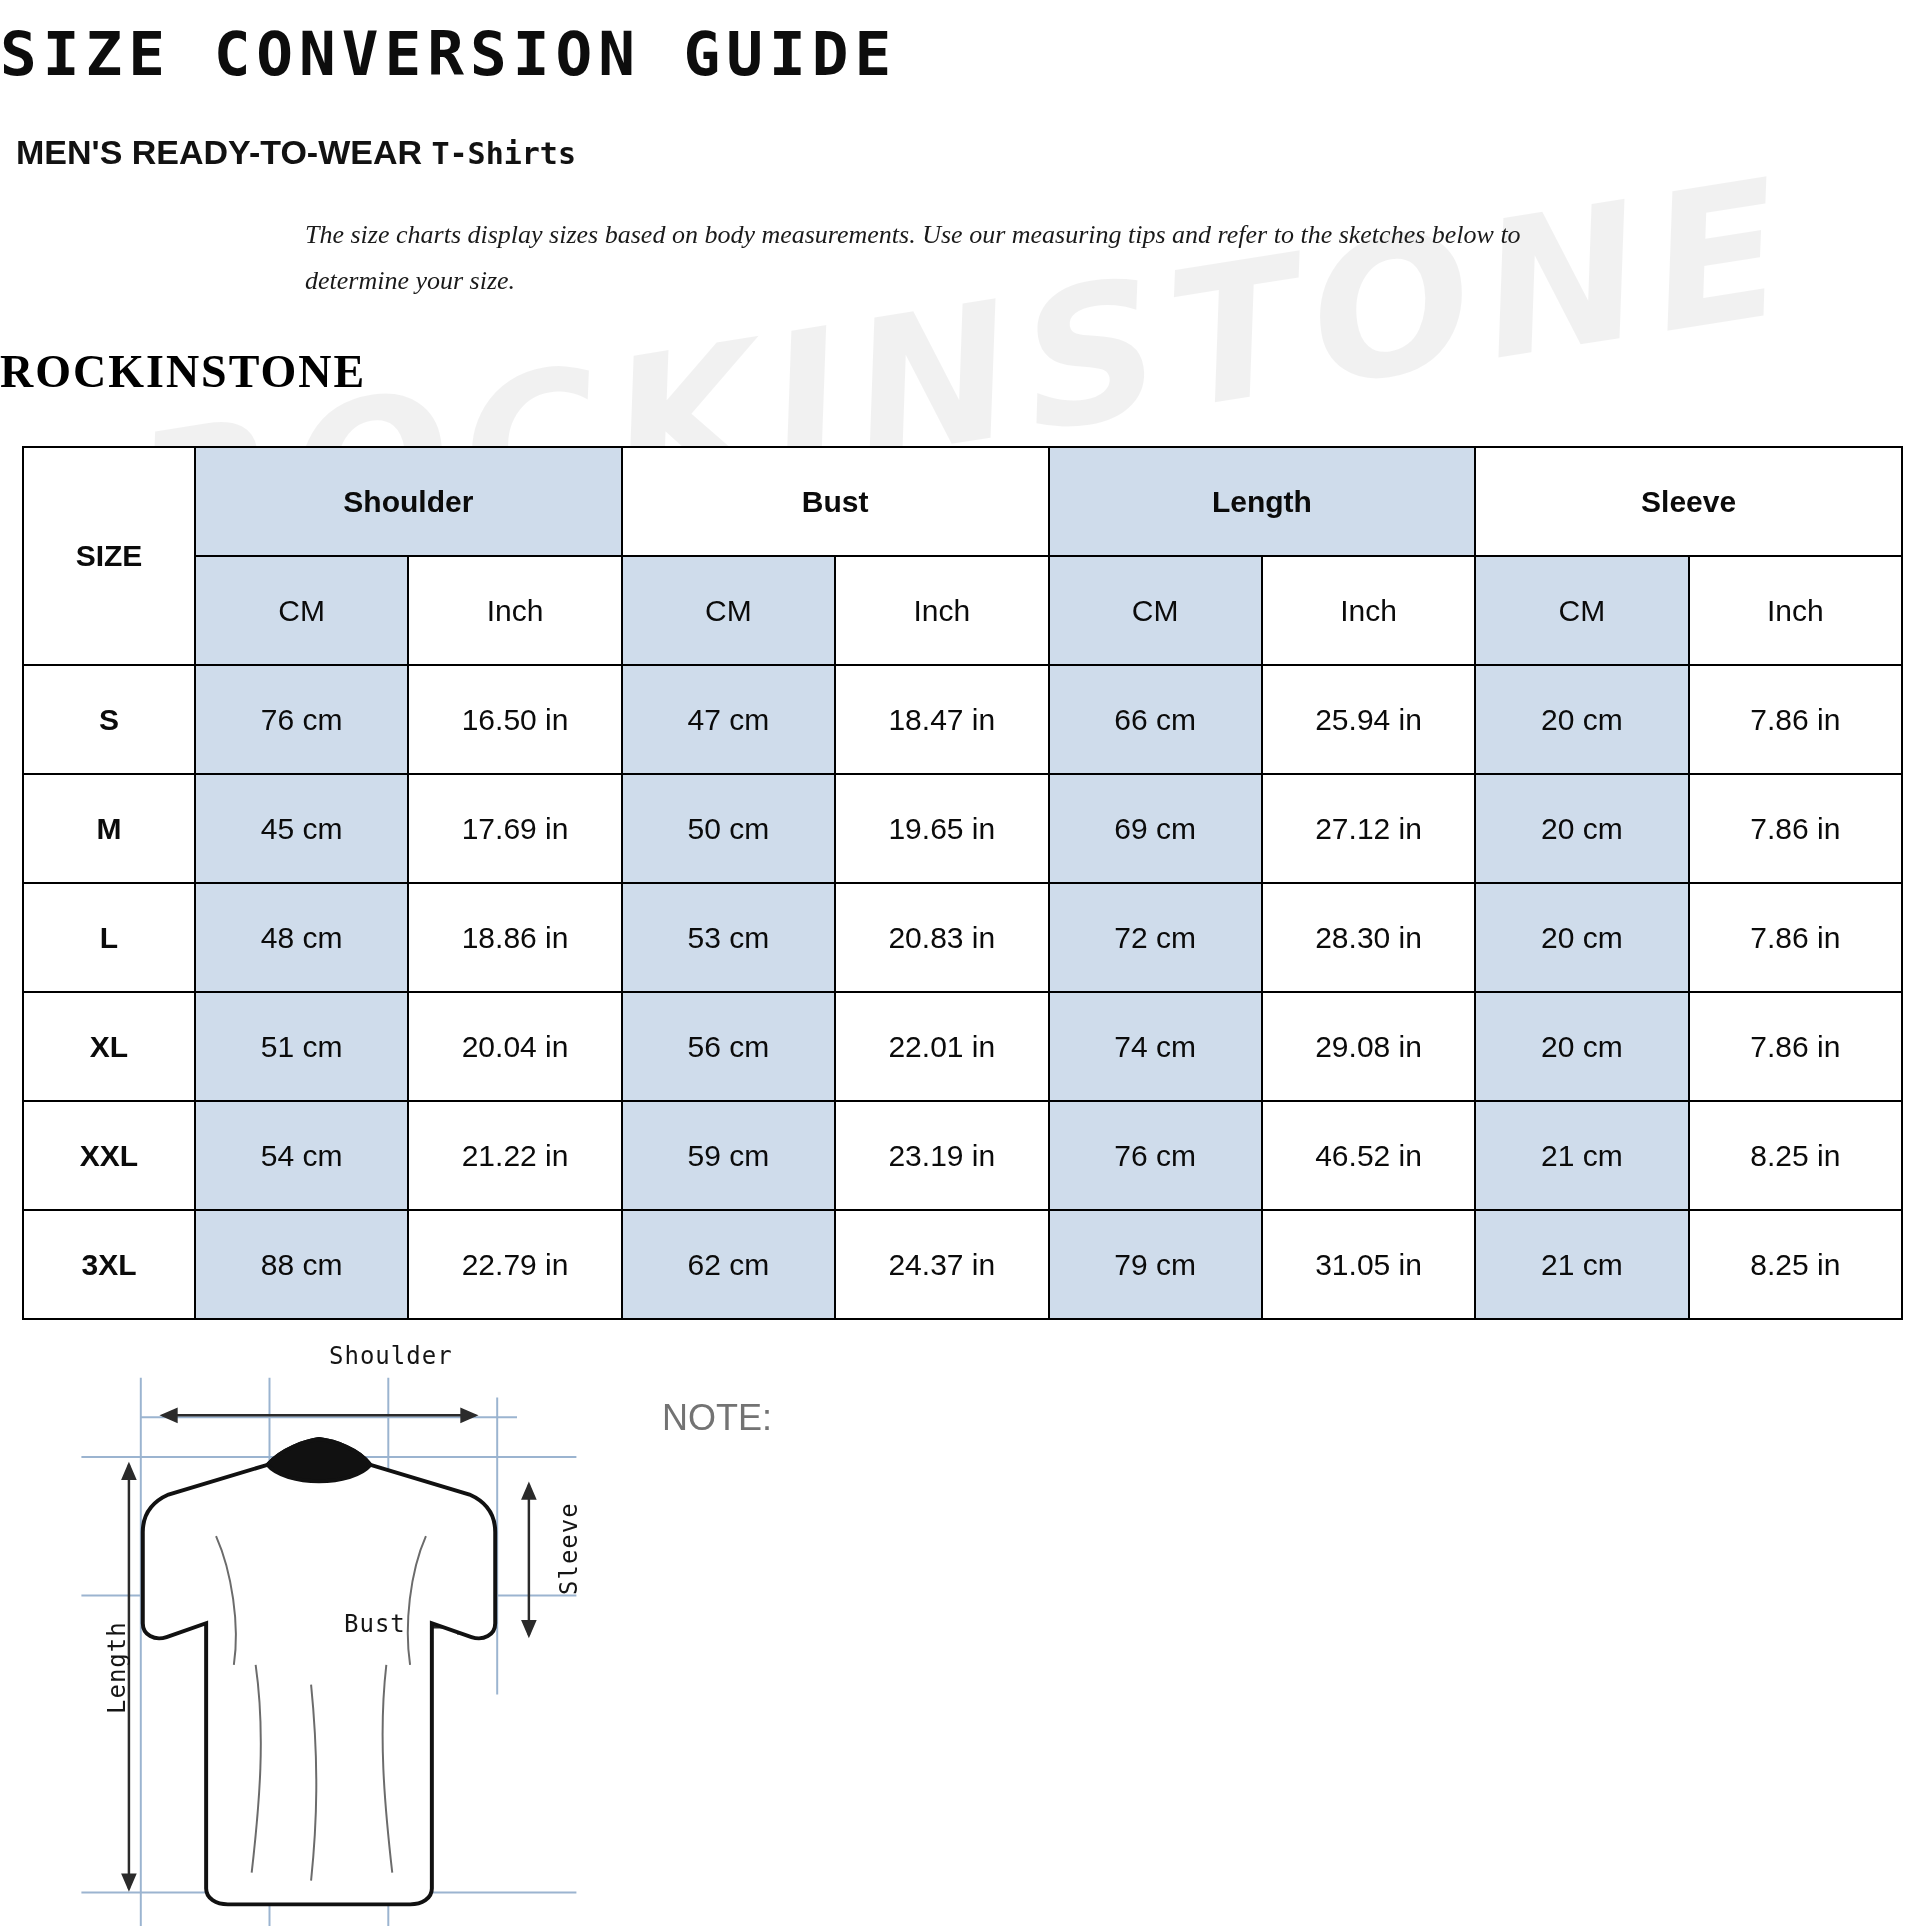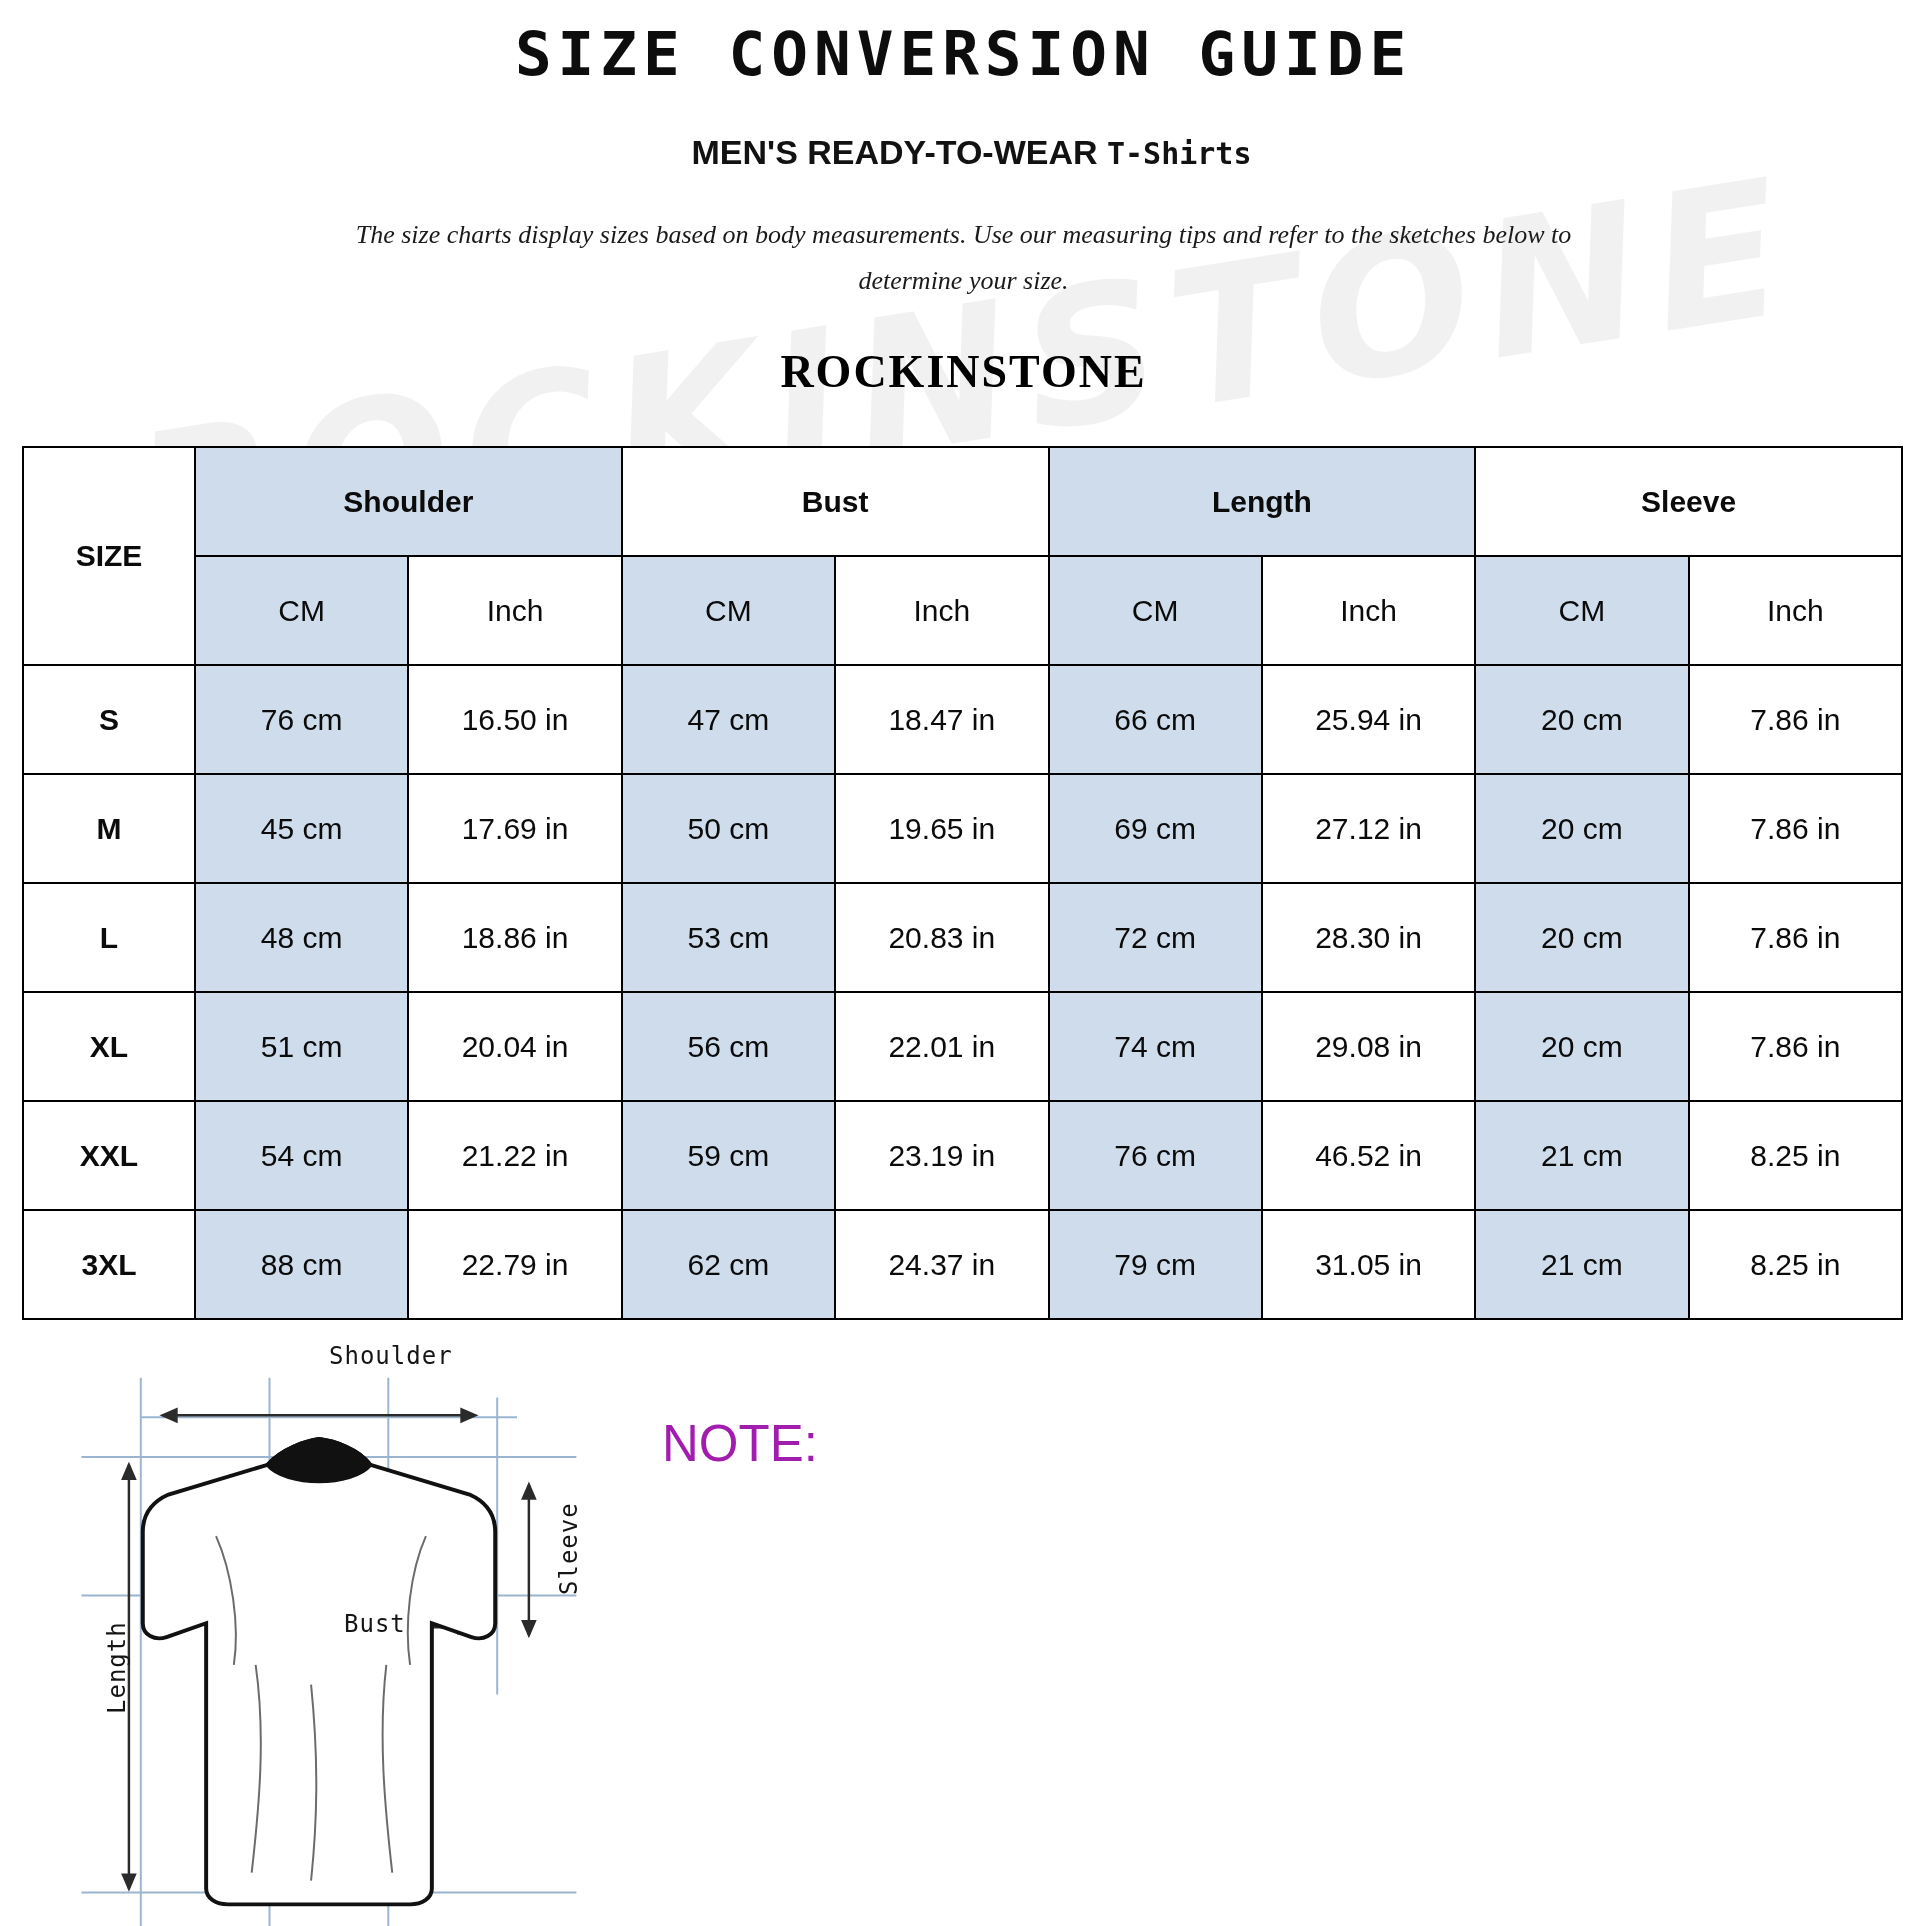--- a/index.html
+++ b/index.html
@@ -41,21 +41,21 @@
     white-space: nowrap;
     pointer-events: none;
     user-select: none;
     z-index: 0;
   }
 
   
   .header {
     position: relative;
     z-index: 2;
-    text-align: center;
+    text-align: left;
   }
   .title {
     font-family: "DejaVu Sans Mono", monospace;
     font-size: 61px;
     font-weight: bold;
     letter-spacing: 6px;
     margin-top: 18px;
     color: #0d0d0d;
   }
   .subtitle {
@@ -142,24 +142,23 @@
     height: 614px;
     position: relative;
     flex: 0 0 594px;
   }
   .note {
     flex: 1 1 auto;
     padding-left: 46px;
     padding-top: 59px;
   }
   .note-title {
-    font-size: 51px;
-    color: #a21caf;
+    font-size: 36px;
+    color: #737373;
     margin-bottom: 32px;
-    margin-top: 17px;
   }
   .note-body {
     font-size: 38px;
     line-height: 1.75;
     color: #0b0b0b;
     max-width: 1109px;
   }
 
   .lbl {
     position: absolute;

